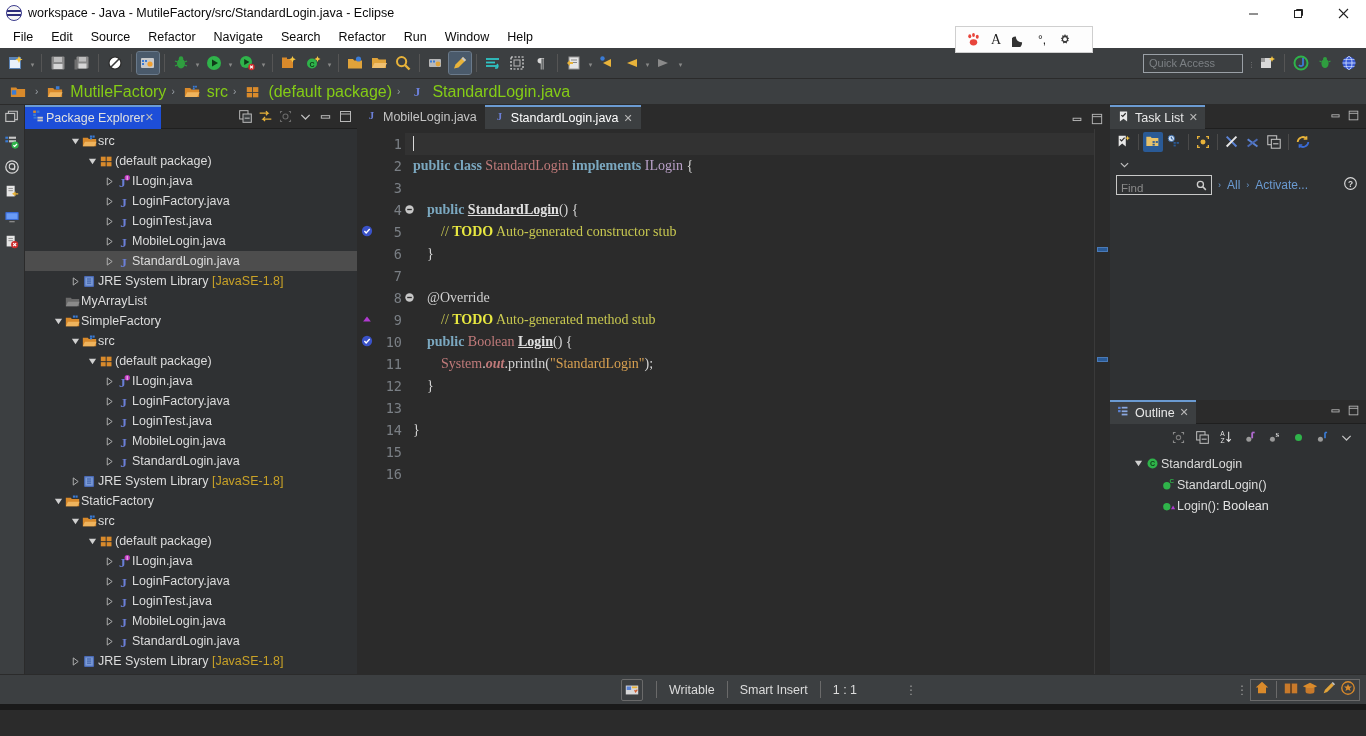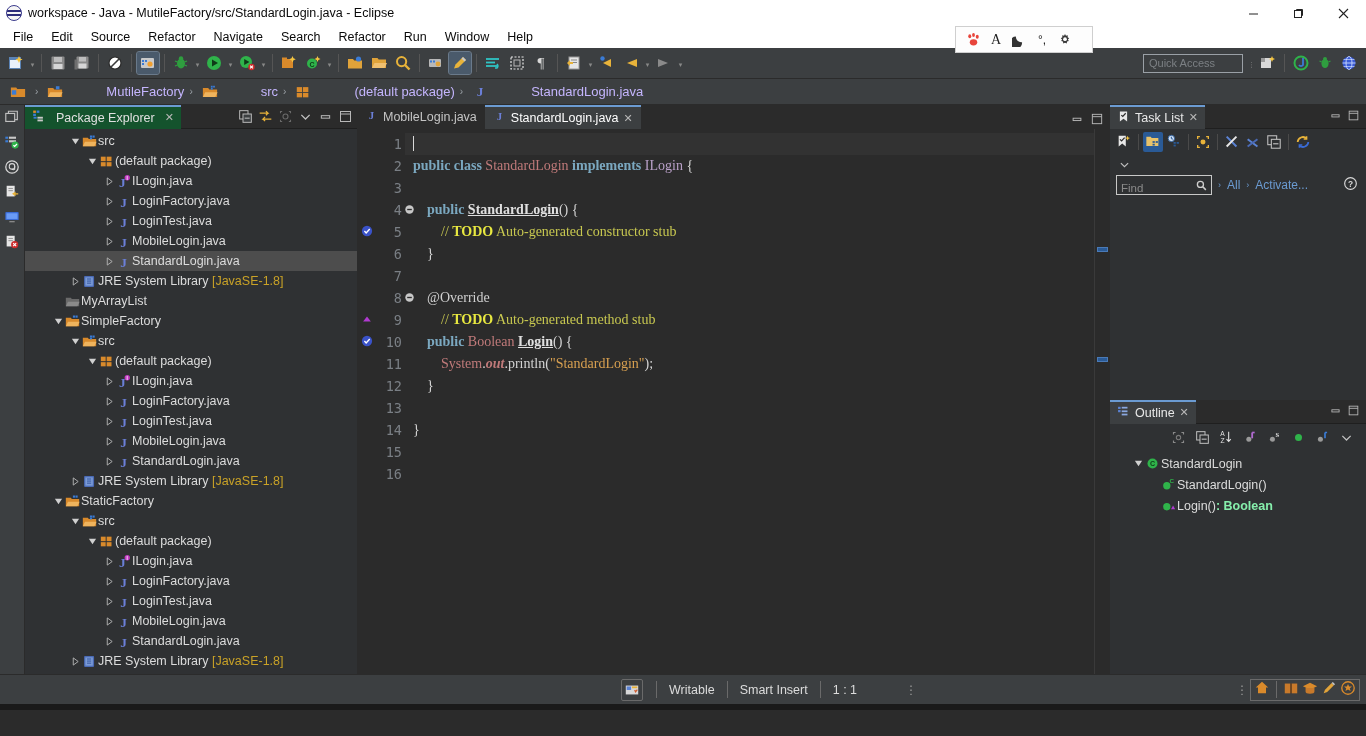--- a/index.html
+++ b/index.html
@@ -68,42 +68,42 @@
     display: flex; align-items: center; padding-left: 5px; margin-right: 4px;
   }
   .tb-right { display: flex; align-items: center; padding-right: 5px; }
 
   
   .breadcrumb {
     height: 26px; background: #3c3f41; display: flex; align-items: center;
     padding-left: 6px; gap: 3px; border-bottom: 1px solid #2b2b2b;
   }
   .bc-sep { color: #9aa0a6; font-size: 10px; margin: 0 2px; }
-  .bc-text { color: #c4b5fd; font-size: 13px; margin-left: 36px; }
+  .bc-text { color: #84cc16; font-size: 16px; }
 
   
   .workbench { display: flex; height: 569px; background: #2b2b2b; }
 
   
   .vbar {
     width: 25px; background: #3c3f41; display: flex; flex-direction: column;
     align-items: center; padding-top: 2px; gap: 5px; flex: none;
     border-right: 1px solid #2b2b2b;
   }
   .vbar-ic { width: 20px; height: 20px; display:flex; align-items:center; justify-content:center; }
 
   
   .pkg-panel { width: 332px; display: flex; flex-direction: column; background: #2f3133; flex: none; }
   .view-tabrow {
     height: 24px; background: #2b2b2b; display: flex; align-items: center;
     border-bottom: 1px solid #1f1f1f;
   }
   .view-tab {
-    height: 24px; display: flex; align-items: center; gap: 10px;
-    padding: 0 7px; background: #14532d; color: #e0e0e0; font-size: 12.5px;
+    height: 24px; display: flex; align-items: center; gap: 0;
+    padding: 0 7px; background: #1d4ed8; color: #e0e0e0; font-size: 12.5px;
     border-top: 2px solid #6b9bd2;
   }
   .tab-close { color: #b8b8b8; font-size: 11px; }
   .view-tools { margin-left: auto; display: flex; align-items: center; gap: 2px; padding-right: 3px; }
   .vt-ic { width: 18px; height: 18px; display:flex; align-items:center; justify-content:center; }
 
   .tree { flex: 1; overflow: hidden; padding-top: 2px; background: #2f3133; }
   .trow { height: 20px; display: flex; align-items: center; font-size: 12.5px; color: #ddd; white-space: nowrap; }
   .trow.selected { background: #4d4d4d; }
   .arrow {
@@ -185,21 +185,21 @@
     color: #8a8a8a; font-size: 11.5px; display: flex; align-items: flex-end;
     padding-left: 4px; position: relative;
   }
   .find-mag { position: absolute; right: 3px; top: 3px; }
   .tlink { color: #6b9bd2; font-size: 12px; }
   .tarrow { color: #6b9bd2; font-size: 9px; }
   .help-q { margin-left: auto; margin-right: 4px; }
 
   .outline-tree { padding-top: 3px; }
   .orow { height: 21px; display: flex; align-items: center; font-size: 12.5px; color: #dcdcdc; }
-  .oret { color: #86efac; font-weight: bold; }
+  .oret { color: #e5e5e5; }
 
   .panel-gap { flex: 1; background: #2f3133; }
 
   
   .statusbar {
     height: 30px; background: #3c3f41; display: flex; align-items: center;
     border-top: 1px solid #2b2b2b;
   }
   .st-sep { width: 1px; height: 17px; background: #6a6a6a; margin: 0 12px; }
   .st-txt { color: #dcdcdc; font-size: 12.5px; white-space: nowrap; }

